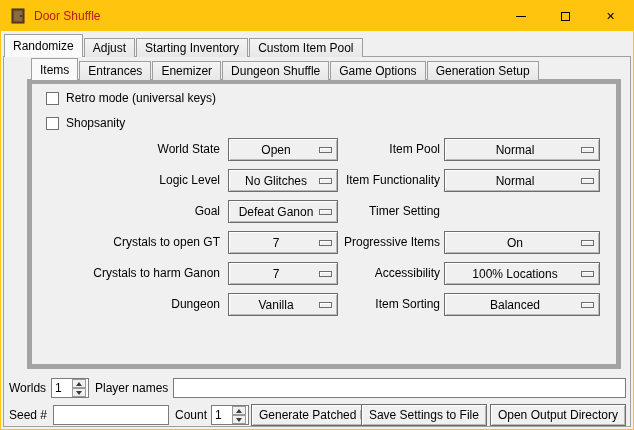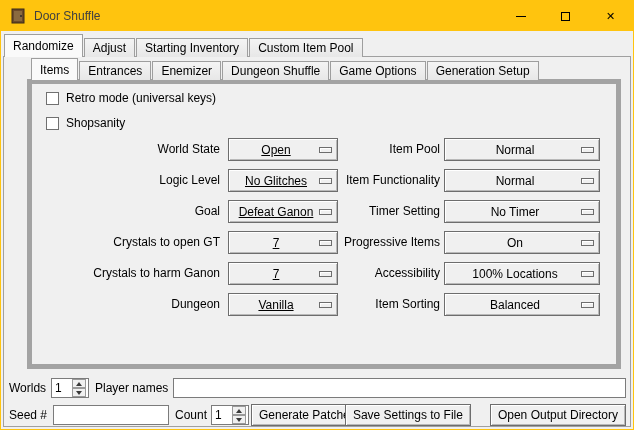--- a/index.html
+++ b/index.html
@@ -10,21 +10,21 @@
     position:relative; width:634px; height:430px;
     background:#f0f0f0; border:1px solid #ffc40e; overflow:hidden;
   }
 
   
   .titlebar {
     position:absolute; left:0; top:0; right:0; height:30px;
     background:#ffc40e; display:flex; align-items:center;
   }
   .app-icon { margin-left:9px; width:16px; height:16px; display:inline-block; }
-  .titlebar .title { margin-left:8px; font-size:12px; color:#404040; }
+  .titlebar .title { margin-left:8px; font-size:12px; color:#b91c1c; }
   .win-controls { position:absolute; right:0; top:0; height:30px; display:flex; }
   .win-btn { width:45px; height:30px; display:flex; align-items:center; justify-content:center; cursor:default; }
   .glyph-min { width:10px; height:1px; background:#000; display:block; }
   .glyph-max { width:9px; height:9px; border:1px solid #000; display:block; }
   .glyph-close { font-size:11px; line-height:1; }
 
   
   .tabbar { position:absolute; display:flex; align-items:flex-end; z-index:3; }
   .outer-tabbar { left:3px; top:33px; height:23px; }
   .inner-tabbar { left:30px; top:57px; height:22px; }
@@ -55,21 +55,21 @@
   .setting-row { position:absolute; left:0; width:100%; height:23px; }
   .s-label { position:absolute; top:0; line-height:23px; text-align:right; white-space:nowrap; }
   .s-label.left  { left:0;   width:188px; }
   .s-label.right { left:306px; width:102px; }
   .optmenu {
     position:absolute; top:0; height:23px; background:#f0f0f0;
     border:1px solid #6d6d6d;
     box-shadow: inset 1px 1px 0 #ffffff, inset -1px -1px 0 #b9b9b9;
     display:flex; align-items:center; cursor:default;
   }
-  .optmenu.left  { left:196px; width:110px;text-decoration:underline; }
+  .optmenu.left  { left:196px; width:110px; }
   .optmenu.right { left:412px; width:156px; }
   .opt-label { flex:1; text-align:center; padding-right:14px; }
   .opt-indicator {
     position:absolute; right:5px; top:50%; transform:translateY(-50%);
     width:13px; height:6px; background:#f0f0f0;
     border:1px solid #6d6d6d; box-shadow: inset 1px 1px 0 #ffffff;
   }
 
   
   .bottom-row { position:absolute; left:0; right:0; height:22px; z-index:2; }
@@ -90,21 +90,21 @@
   .tri-down { width:0; height:0; border-left:3px solid transparent; border-right:3px solid transparent; border-top:4px solid #3a3a3a; }
 
   .btn {
     height:22px; padding:0 7px; background:#f0f0f0;
     border:1px solid #6d6d6d;
     box-shadow: inset 1px 1px 0 #ffffff, inset -1px -1px 0 #b9b9b9;
     display:flex; align-items:center; white-space:nowrap;
     font-size:12px; cursor:default;
   }
   .generate-btn { position:absolute; left:250px; top:0; }
-  .right-btns { position:absolute; right:7px; top:0; display:flex; gap:19px; }
+  .right-btns { position:absolute; right:7px; top:0; display:flex; gap:3px; }
 </style>
 </head>
 <body>
 
 <div class="window">
 
   <div class="titlebar">
     <span class="app-icon">
       <svg width="16" height="16" viewBox="0 0 16 16">
         <rect x="2" y="1" width="12" height="14" fill="#6b4a2b" stroke="#3a2a18"></rect>
@@ -180,24 +180,20 @@
       </div>
     </div>
 
     <div class="setting-row" style="top:116px">
       <span class="s-label left">Goal</span>
       <div class="optmenu left">
         <span class="opt-label">Defeat Ganon</span>
         <span class="opt-indicator"></span>
       </div>
       <span class="s-label right">Timer Setting</span>
-      <div class="optmenu right">
-        <span class="opt-label">No Timer</span>
-        <span class="opt-indicator"></span>
-      </div>
     </div>
 
     <div class="setting-row" style="top:147px">
       <span class="s-label left">Crystals to open GT</span>
       <div class="optmenu left">
         <span class="opt-label">7</span>
         <span class="opt-indicator"></span>
       </div>
       <span class="s-label right">Progressive Items</span>
       <div class="optmenu right">

